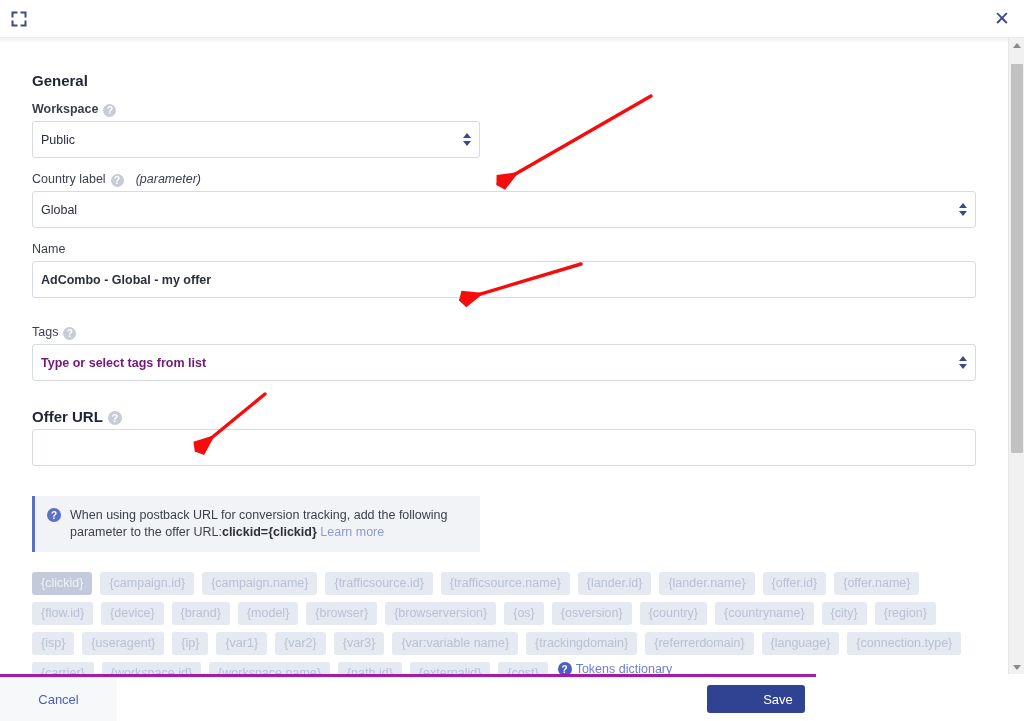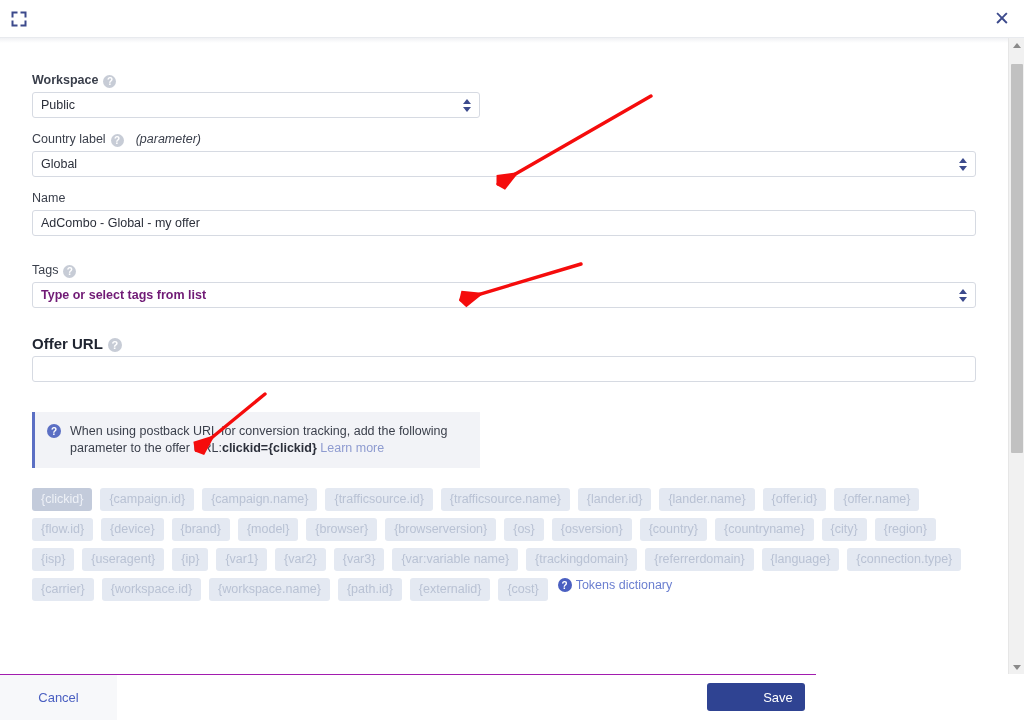--- a/index.html
+++ b/index.html
@@ -115,33 +115,33 @@
     align-items: center;
     justify-content: center;
     line-height: 1;
     cursor: pointer;
     flex: 0 0 auto;
   }
   .help-icon.lg { width: 14px; height: 14px; font-size: 11px; }
 
   .control {
     position: relative;
-    height: 26px;
+    height: 37px;
     border: 1px solid #d6dae2;
     border-radius: 3px;
     background: #ffffff;
     display: flex;
     align-items: center;
     padding: 0 26px 0 8px;
     font-size: 12.5px;
     color: #2b2f3a;
     cursor: pointer;
     width: 100%;
   }
-  .control.plain { padding-right: 8px; cursor: text; }
+  .control.plain { padding-right: 8px; cursor: text; font-weight: bold; }
   .control .value { white-space: nowrap; overflow: hidden; }
   .control .placeholder { color: #701a75; font-weight: bold; }
 
   .spinner {
     position: absolute;
     right: 8px;
     top: 50%;
     transform: translateY(-50%);
     width: 9px;
     height: 16px;
@@ -238,21 +238,21 @@
   }
 
   
   .modal-footer {
     position: absolute;
     left: 0;
     bottom: 0;
     width: 816px;
     height: 47px;
     background: #ffffff;
-    border-top: 1px solid #a21caf;
+    border-top: 3px solid #a21caf;
   }
   .btn-cancel {
     position: absolute;
     left: 0;
     top: 0;
     width: 117px;
     height: 45px;
     background: #f7f8fa;
     border: none;
     color: #4a5fc1;
@@ -335,20 +335,21 @@
       </g>
     </svg>
   </span>
   <span class="close-icon">✕</span>
 </div>
 <div class="header-shadow"></div>
 
 <div class="modal-body">
   <div class="body-inner">
 
+    <h2 class="section-title">General</h2>
 
     <div class="field">
       <div class="field-label bold">
         <span>Workspace</span>
         <span class="help-icon">?</span>
       </div>
       <div class="control w-narrow">
         <span class="value">Public</span>
         <span class="spinner">
             <i class="up"></i>

